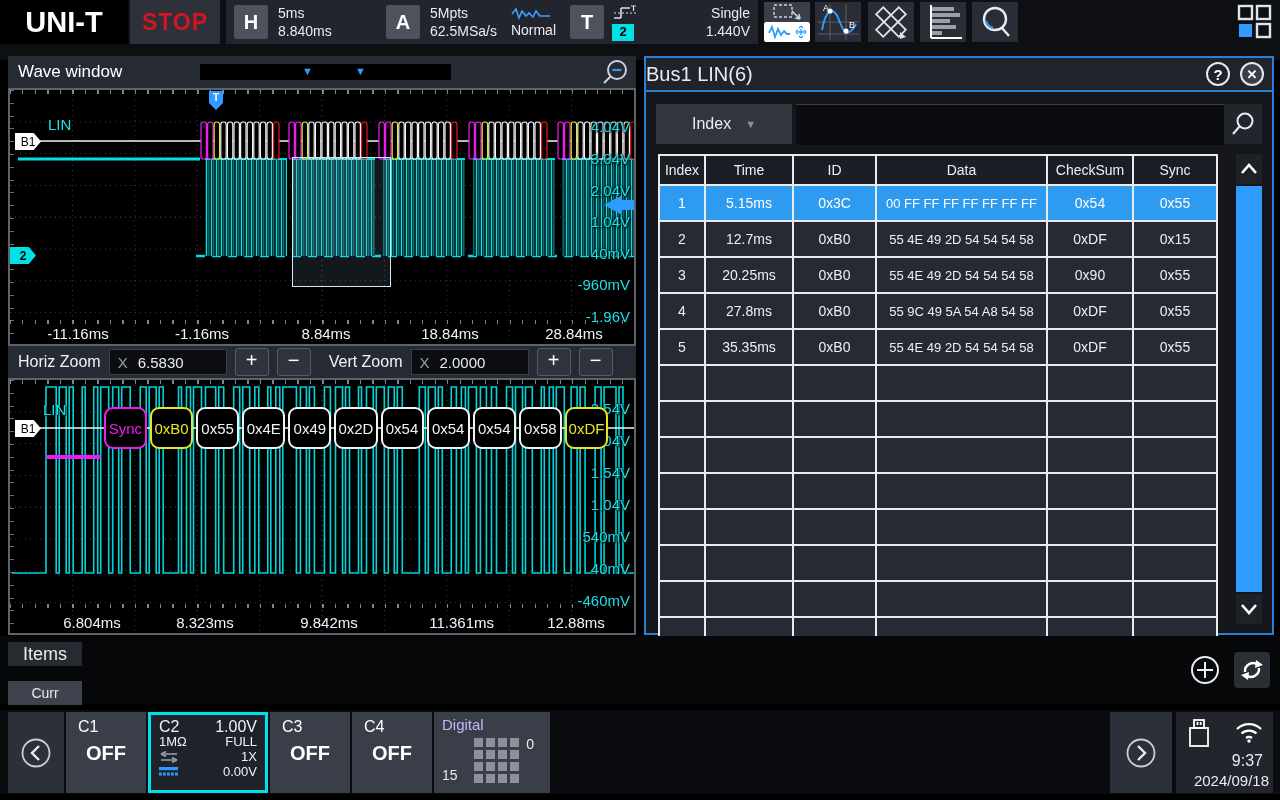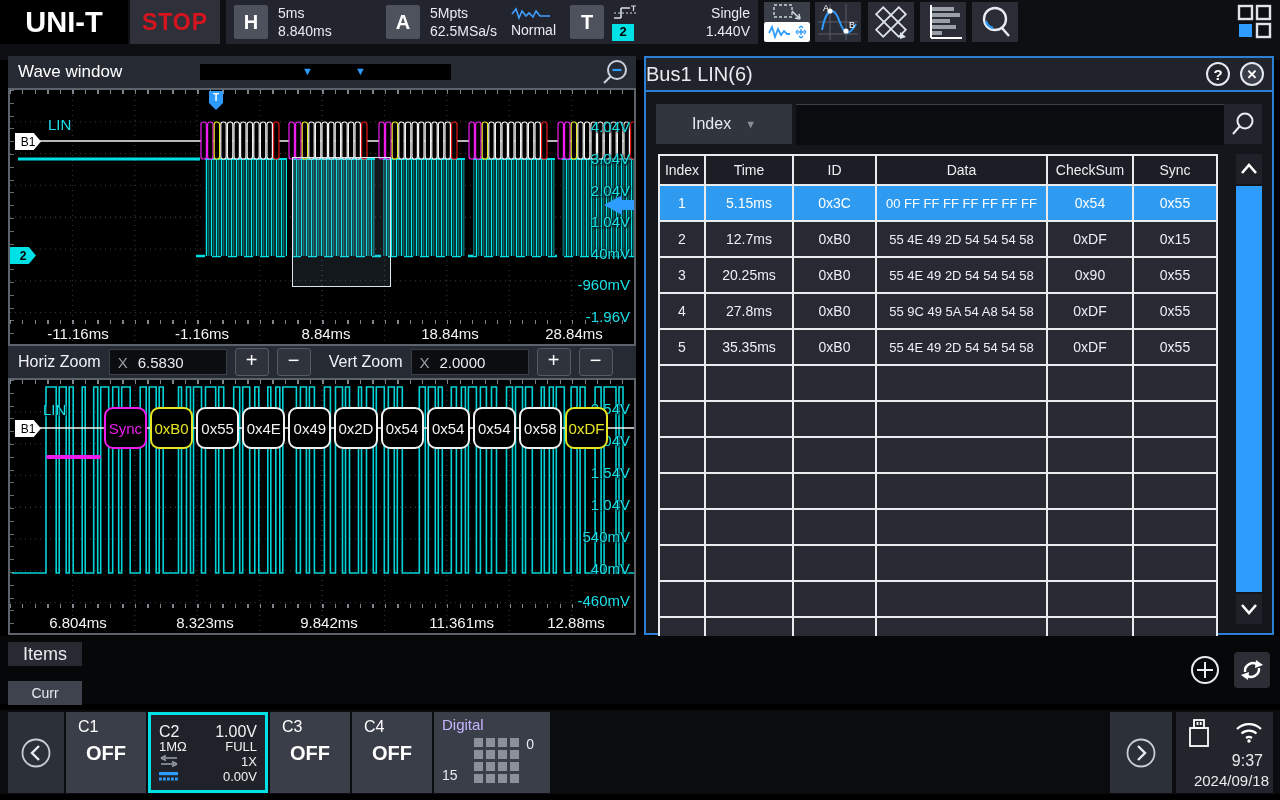--- a/index.html
+++ b/index.html
@@ -81,21 +81,21 @@
   #itemsbtn .r1{height:24px;background:#272a31;display:flex;align-items:center;justify-content:center;font-size:18px;margin-bottom:15px}
   #itemsbtn .r2{height:24px;background:#3f434d;display:flex;align-items:center;justify-content:center;font-size:14px}
   #pluscirc{position:absolute;left:1189px;top:18px}
   #refreshbtn{position:absolute;left:1234px;top:16px;width:36px;height:36px;background:#2b2e35;border-radius:4px;display:flex;align-items:center;justify-content:center}
   
   #bottombar{position:absolute;left:0;top:710px;width:1280px;height:84px;background:#0b0c0f}
   .bblock{position:absolute;top:2px;height:81px;background:#3a3e48;box-sizing:border-box}
   .navblock{background:#2c3039;display:flex;align-items:center;justify-content:center}
   .ch-name{position:absolute;left:12px;top:6px;font-size:16px;color:#fff}
   .ch-off{position:absolute;left:0;right:0;top:30px;text-align:center;font-size:20px;font-weight:bold;color:#fff}
-  #c2block{background:#1f2228;border:3px solid #00e1e6;padding:4px 8px 2px 8px;display:flex;flex-direction:column;justify-content:center}
+  #c2block{background:#1f2228;border:3px solid #00e1e6;padding:4px 8px 2px 8px;display:flex;flex-direction:column;justify-content:flex-start}
   .c2row{display:flex;justify-content:space-between;align-items:center;font-size:13px;line-height:15px;color:#f0f2f6}
   .c2row .big{font-size:16px}
   #digblock{background:#3a3e48}
   #digname{position:absolute;left:8px;top:4px;font-size:15px;color:#c4b5fd}
   #diggrid{position:absolute;left:40px;top:26px;display:grid;grid-template-columns:repeat(4,9px);grid-auto-rows:9px;gap:3px}
   #diggrid div{background:#8b909a}
   #dig0{position:absolute;right:16px;top:24px;font-size:14px}
   #dig15{position:absolute;left:8px;bottom:10px;font-size:14px}
   #statusblock{background:#22252b}
   #stime{position:absolute;right:10px;top:40px;font-size:16px}
@@ -423,21 +423,21 @@
     <div id="vlabels-lower">
         <span class="vlabel" style="top: 20px;">2.54V</span>
         <span class="vlabel" style="top: 52px;">2.04V</span>
         <span class="vlabel" style="top: 84px;">1.54V</span>
         <span class="vlabel" style="top: 116px;">1.04V</span>
         <span class="vlabel" style="top: 148px;">540mV</span>
         <span class="vlabel" style="top: 180px;">40mV</span>
         <span class="vlabel" style="top: 212px;">-460mV</span>
       </div>
     <div id="tlabels-lower">
-        <span class="tlabel" style="left: 30px;">6.804ms</span>
+        <span class="tlabel" style="left: 44px;">6.804ms</span>
         <span class="tlabel" style="left: 157px;">8.323ms</span>
         <span class="tlabel" style="left: 281px;">9.842ms</span>
         <span class="tlabel" style="left: 408px; text-align: right;">11.361ms</span>
         <span class="tlabel" style="left: 528px;">12.88ms</span>
       </div>
   </div>
 </div>
 
 <div id="buspanel">
   <div id="bustitle">

